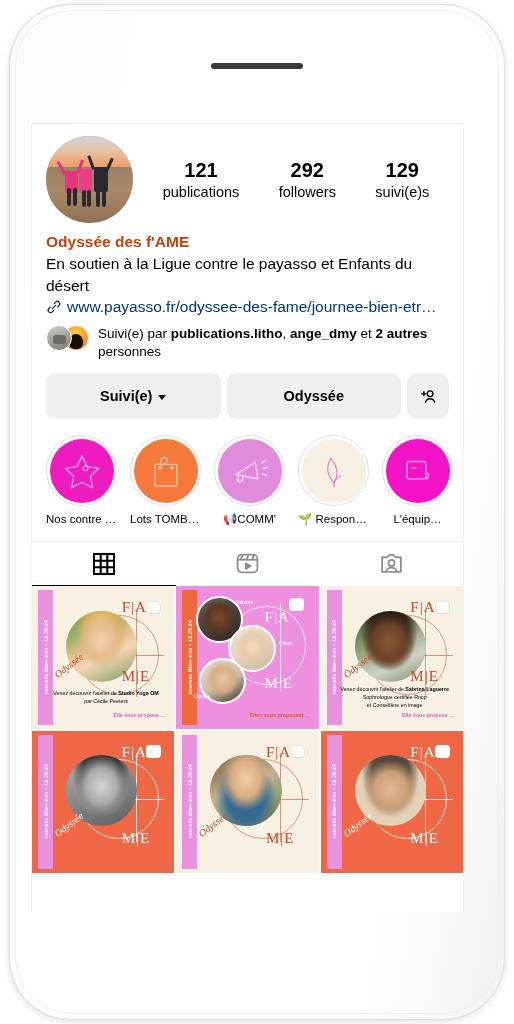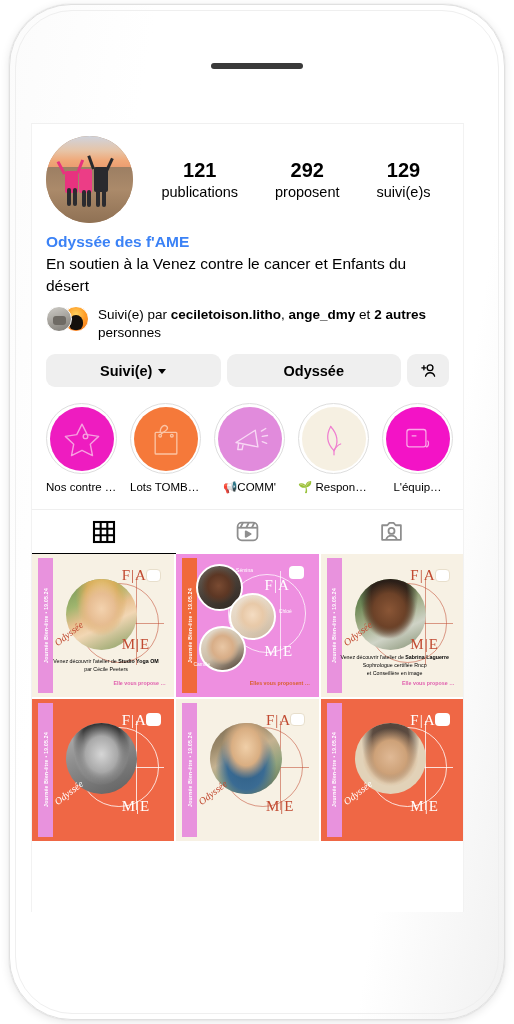--- a/index.html
+++ b/index.html
@@ -100,21 +100,21 @@
   .stat { text-align: center; }
   .stat-value {
     font-size: 20px; font-weight: bold; color: #000;
     line-height: 1.25;
   }
   .stat-label { font-size: 14.5px; color: #000; line-height: 1.3; }
 
   
   .bio { padding: 2px 14px 0 14px; }
   .bio-name {
-    font-size: 15.5px; font-weight: bold; color: #3b82f6;
+    font-size: 15.5px; font-weight: bold; color: #c2410c;
     line-height: 1.42;
   }
   .bio-text {
     font-size: 15.5px; color: #000; line-height: 1.42;
   }
   .emoji-arrow {
     display: inline-block;
     width: 17px; height: 17px;
     background: #2e9bf0;
     border-radius: 3px;
@@ -175,21 +175,21 @@
   .fb-text b { font-weight: bold; }
 
   
   .actions {
     display: flex; gap: 6px;
     padding: 12px 14px 0 14px;
   }
   .btn {
     background: #efefef;
     border-radius: 9px;
-    height: 33px;
+    height: 46px;
     display: flex; align-items: center; justify-content: center;
     font-size: 14.5px; font-weight: 600; color: #000;
     cursor: pointer; user-select: none;
   }
   .btn-follow { flex: 1 1 0; gap: 6px; }
   .btn-message { flex: 1 1 0; }
   .btn-adduser { width: 42px; flex: 0 0 auto; }
   .chev {
     width: 0; height: 0;
     border-left: 4.5px solid transparent;
@@ -342,40 +342,48 @@
       <div class="av-fig av-l6"></div>
     </div>
 
     <div class="stats">
       <div class="stat">
         <div class="stat-value">121</div>
         <div class="stat-label">publications</div>
       </div>
       <div class="stat">
         <div class="stat-value">292</div>
-        <div class="stat-label">proposent</div>
+        <div class="stat-label">followers</div>
       </div>
       <div class="stat">
         <div class="stat-value">129</div>
         <div class="stat-label">suivi(e)s</div>
       </div>
     </div>
   </div>
 
   <div class="bio">
     <div class="bio-name">Odyssée des f'AME</div>
-    <div class="bio-text">En soutien à la Venez contre le cancer et Enfants du désert</div>
+    <div class="bio-text">En soutien à la Ligue contre le payasso et Enfants du désert</div>
+    <div class="bio-link-row">
+      <svg class="link-icon" width="16" height="16" viewBox="0 0 24 24" fill="none" stroke="#1c2e4a" stroke-width="1.9" stroke-linecap="round">
+        <path d="M9.5 14.5 L14.5 9.5"></path>
+        <path d="M12.5 6.8 L14.6 4.7 a3.6 3.6 0 0 1 5.1 5.1 L17.6 11.9"></path>
+        <path d="M11.5 17.2 L9.4 19.3 a3.6 3.6 0 0 1 -5.1 -5.1 L6.4 12.1"></path>
+      </svg>
+      <div class="bio-link">www.payasso.fr/odyssee-des-fame/journee-bien-etr…</div>
+    </div>
   </div>
 
   <div class="followed-by">
     <div class="fb-avatars">
       <div class="fb-av fb-av1"></div>
       <div class="fb-av fb-av2"></div>
     </div>
-    <div class="fb-text"><span>Suivi(e) par </span><b>ceciletoison.litho</b><span>, </span><b>ange_dmy</b><span> et </span><b>2 autres</b><span> personnes</span></div>
+    <div class="fb-text"><span>Suivi(e) par </span><b>publications.litho</b><span>, </span><b>ange_dmy</b><span> et </span><b>2 autres</b><span> personnes</span></div>
   </div>
 
   <div class="actions">
     <div class="btn btn-follow">
       <span>Suivi(e)</span>
       <span class="chev"></span>
     </div>
     <div class="btn btn-message">
       <span>Odyssée</span>
     </div>

